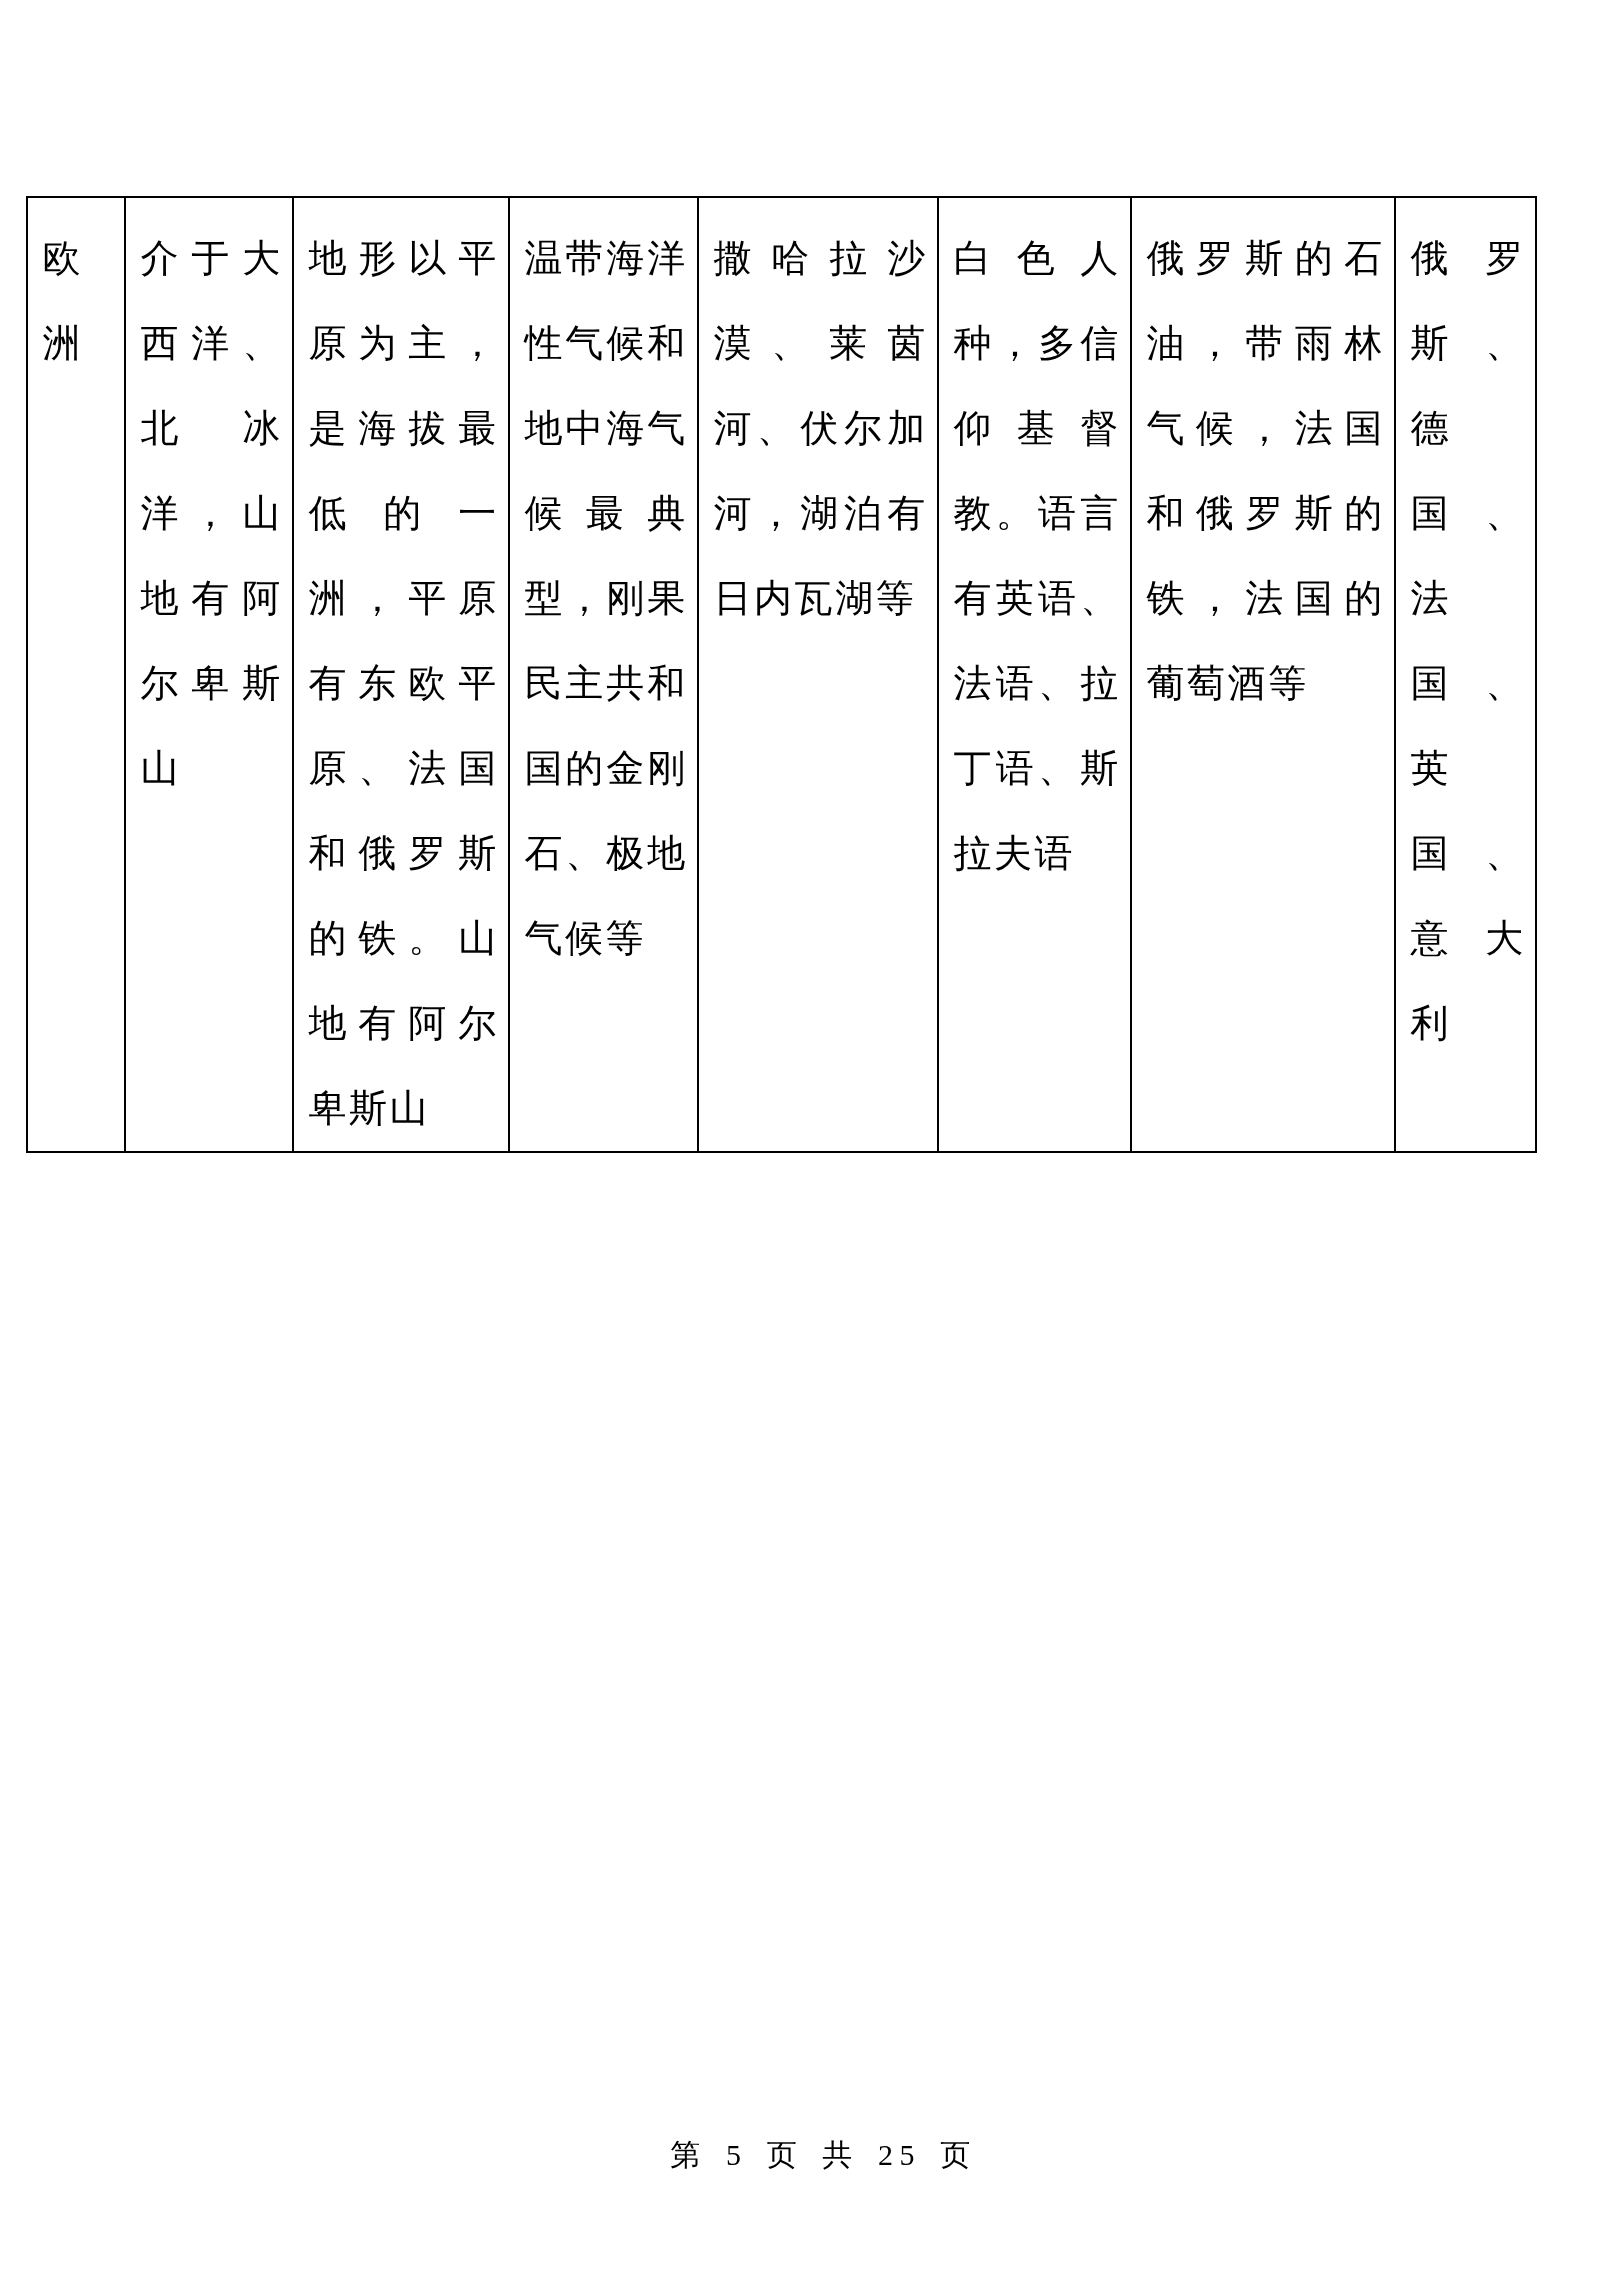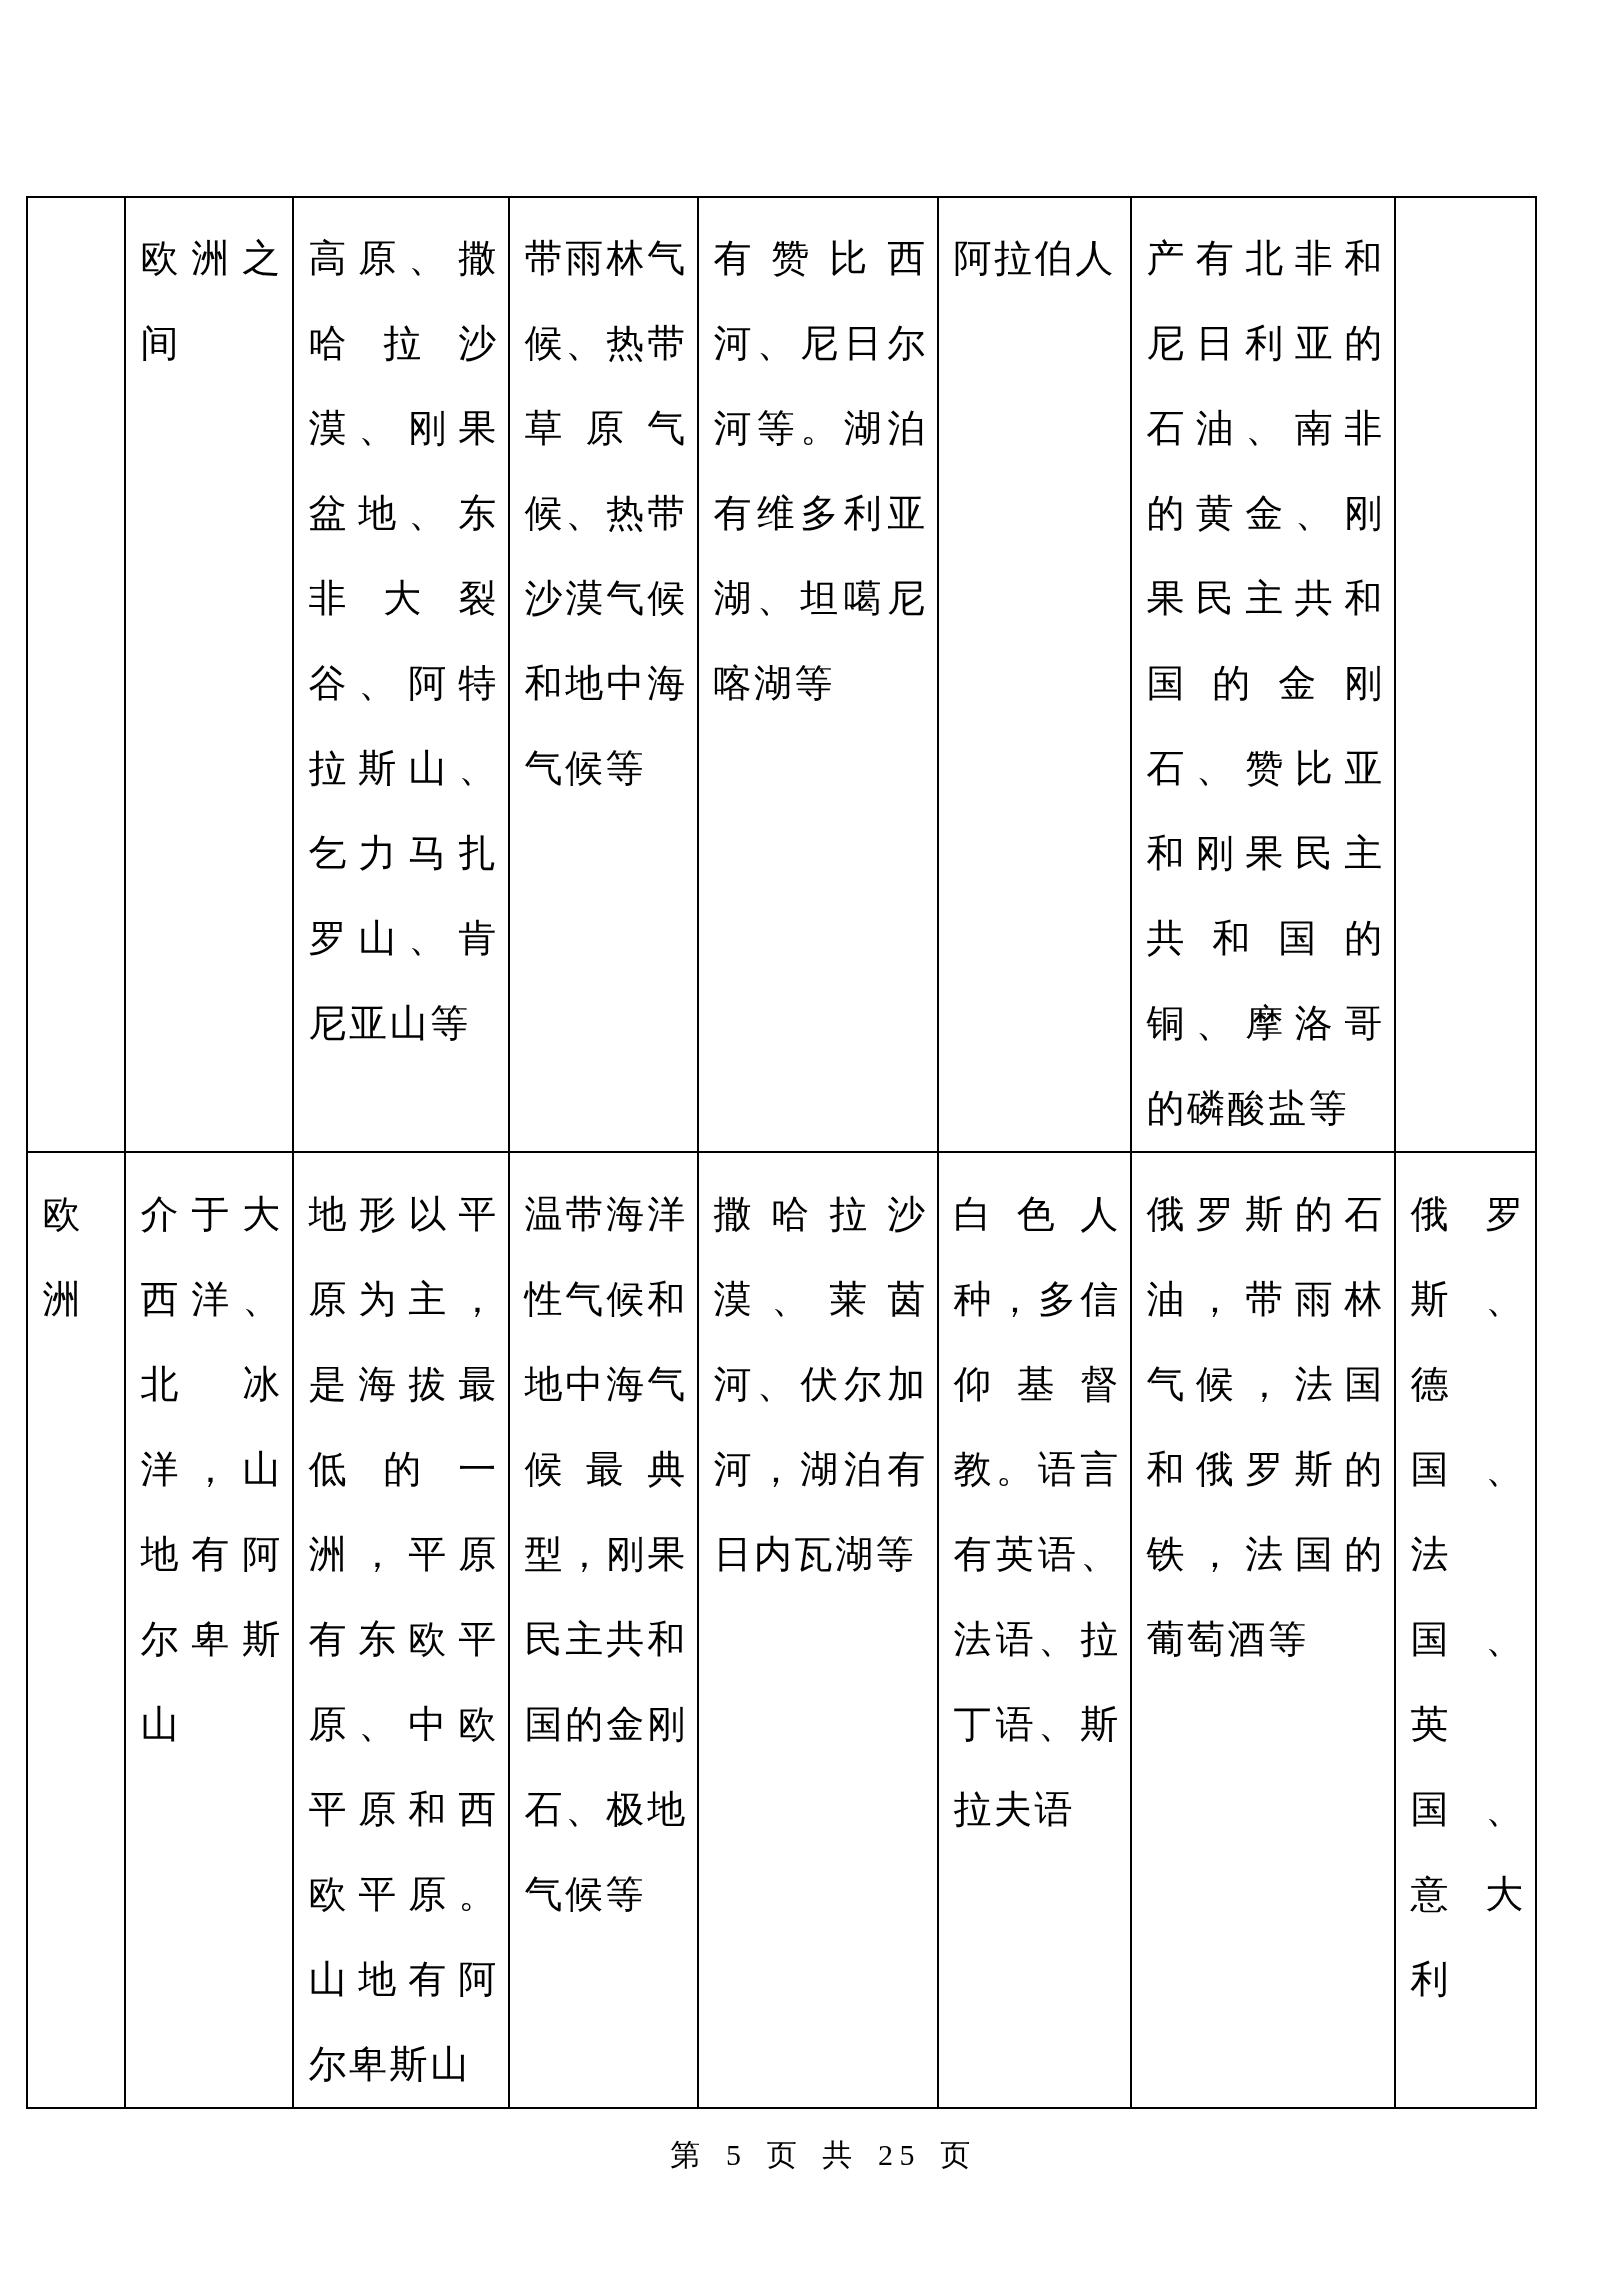--- a/index.html
+++ b/index.html
@@ -56,34 +56,24 @@
     <col style="width:98px">
     <col style="width:168px">
     <col style="width:216px">
     <col style="width:189px">
     <col style="width:240px">
     <col style="width:193px">
     <col style="width:264px">
     <col style="width:141px">
   </colgroup>
   <tbody>
-    <tr class="row-a">
-      <td></td>
-      <td>欧洲之间</td>
-      <td>高原、撒哈拉沙漠、刚果盆地、东非大裂谷、阿特拉斯山、乞力马扎罗山、肯尼亚山等</td>
-      <td>带雨林气候、热带草原气候、热带沙漠气候和地中海气候等</td>
-      <td>有赞比西河、尼日尔河等。湖泊有维多利亚湖、坦噶尼喀湖等</td>
-      <td>阿拉伯人</td>
-      <td>产有北非和尼日利亚的石油、南非的黄金、刚果民主共和国的金刚石、赞比亚和刚果民主共和国的铜、摩洛哥的磷酸盐等</td>
-      <td></td>
-    </tr>
     <tr class="row-b">
       <td>欧洲</td>
       <td>介于大西洋、北冰洋，山地有阿尔卑斯山</td>
-      <td>地形以平原为主，是海拔最低的一洲，平原有东欧平原、中欧平原和西欧平原。山地有阿尔卑斯山</td>
+      <td>地形以平原为主，是海拔最低的一洲，平原有东欧平原、法国和俄罗斯的铁。山地有阿尔卑斯山</td>
       <td>温带海洋性气候和地中海气候最典型，刚果民主共和国的金刚石、极地气候等</td>
       <td>撒哈拉沙漠、莱茵河、伏尔加河，湖泊有日内瓦湖等</td>
       <td>白色人种，多信仰基督教。语言有英语、法语、拉丁语、斯拉夫语</td>
       <td>俄罗斯的石油，带雨林气候，法国和俄罗斯的铁，法国的葡萄酒等</td>
       <td>俄罗斯、德国、法国、英国、意大利</td>
     </tr>
   </tbody>
 </table>
 
 <div class="page-footer">第 5 页 共 25 页</div>

